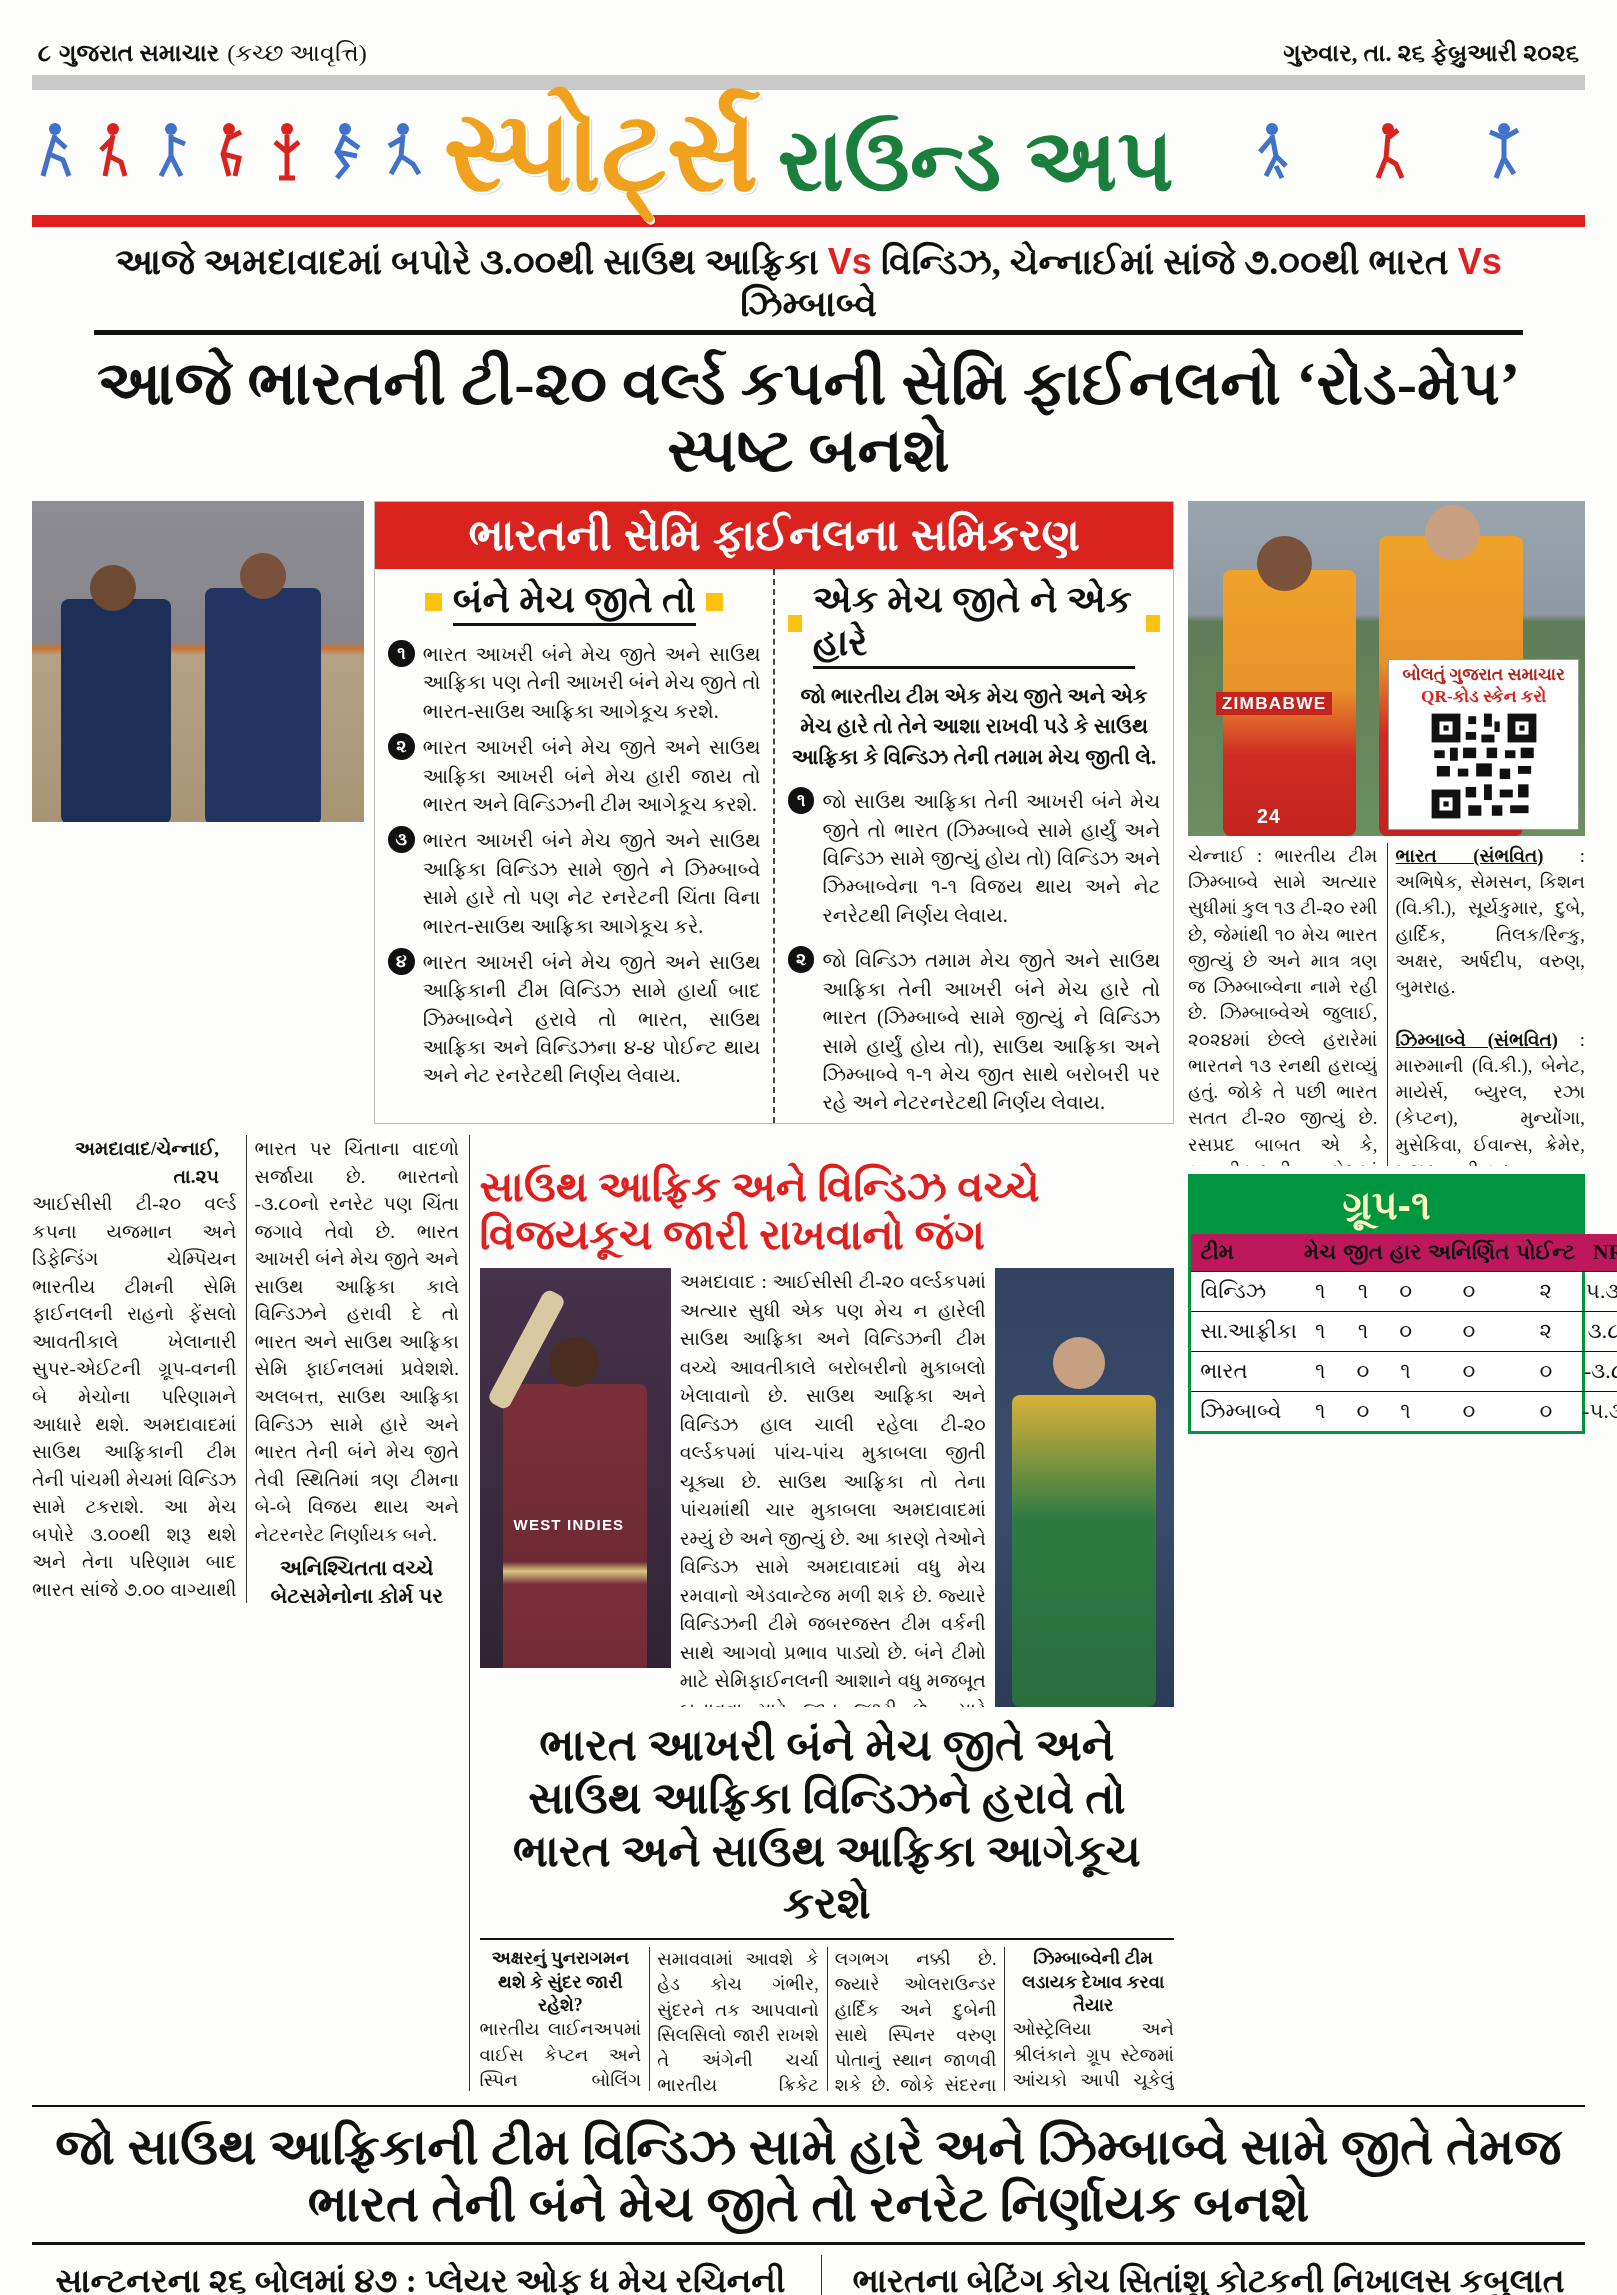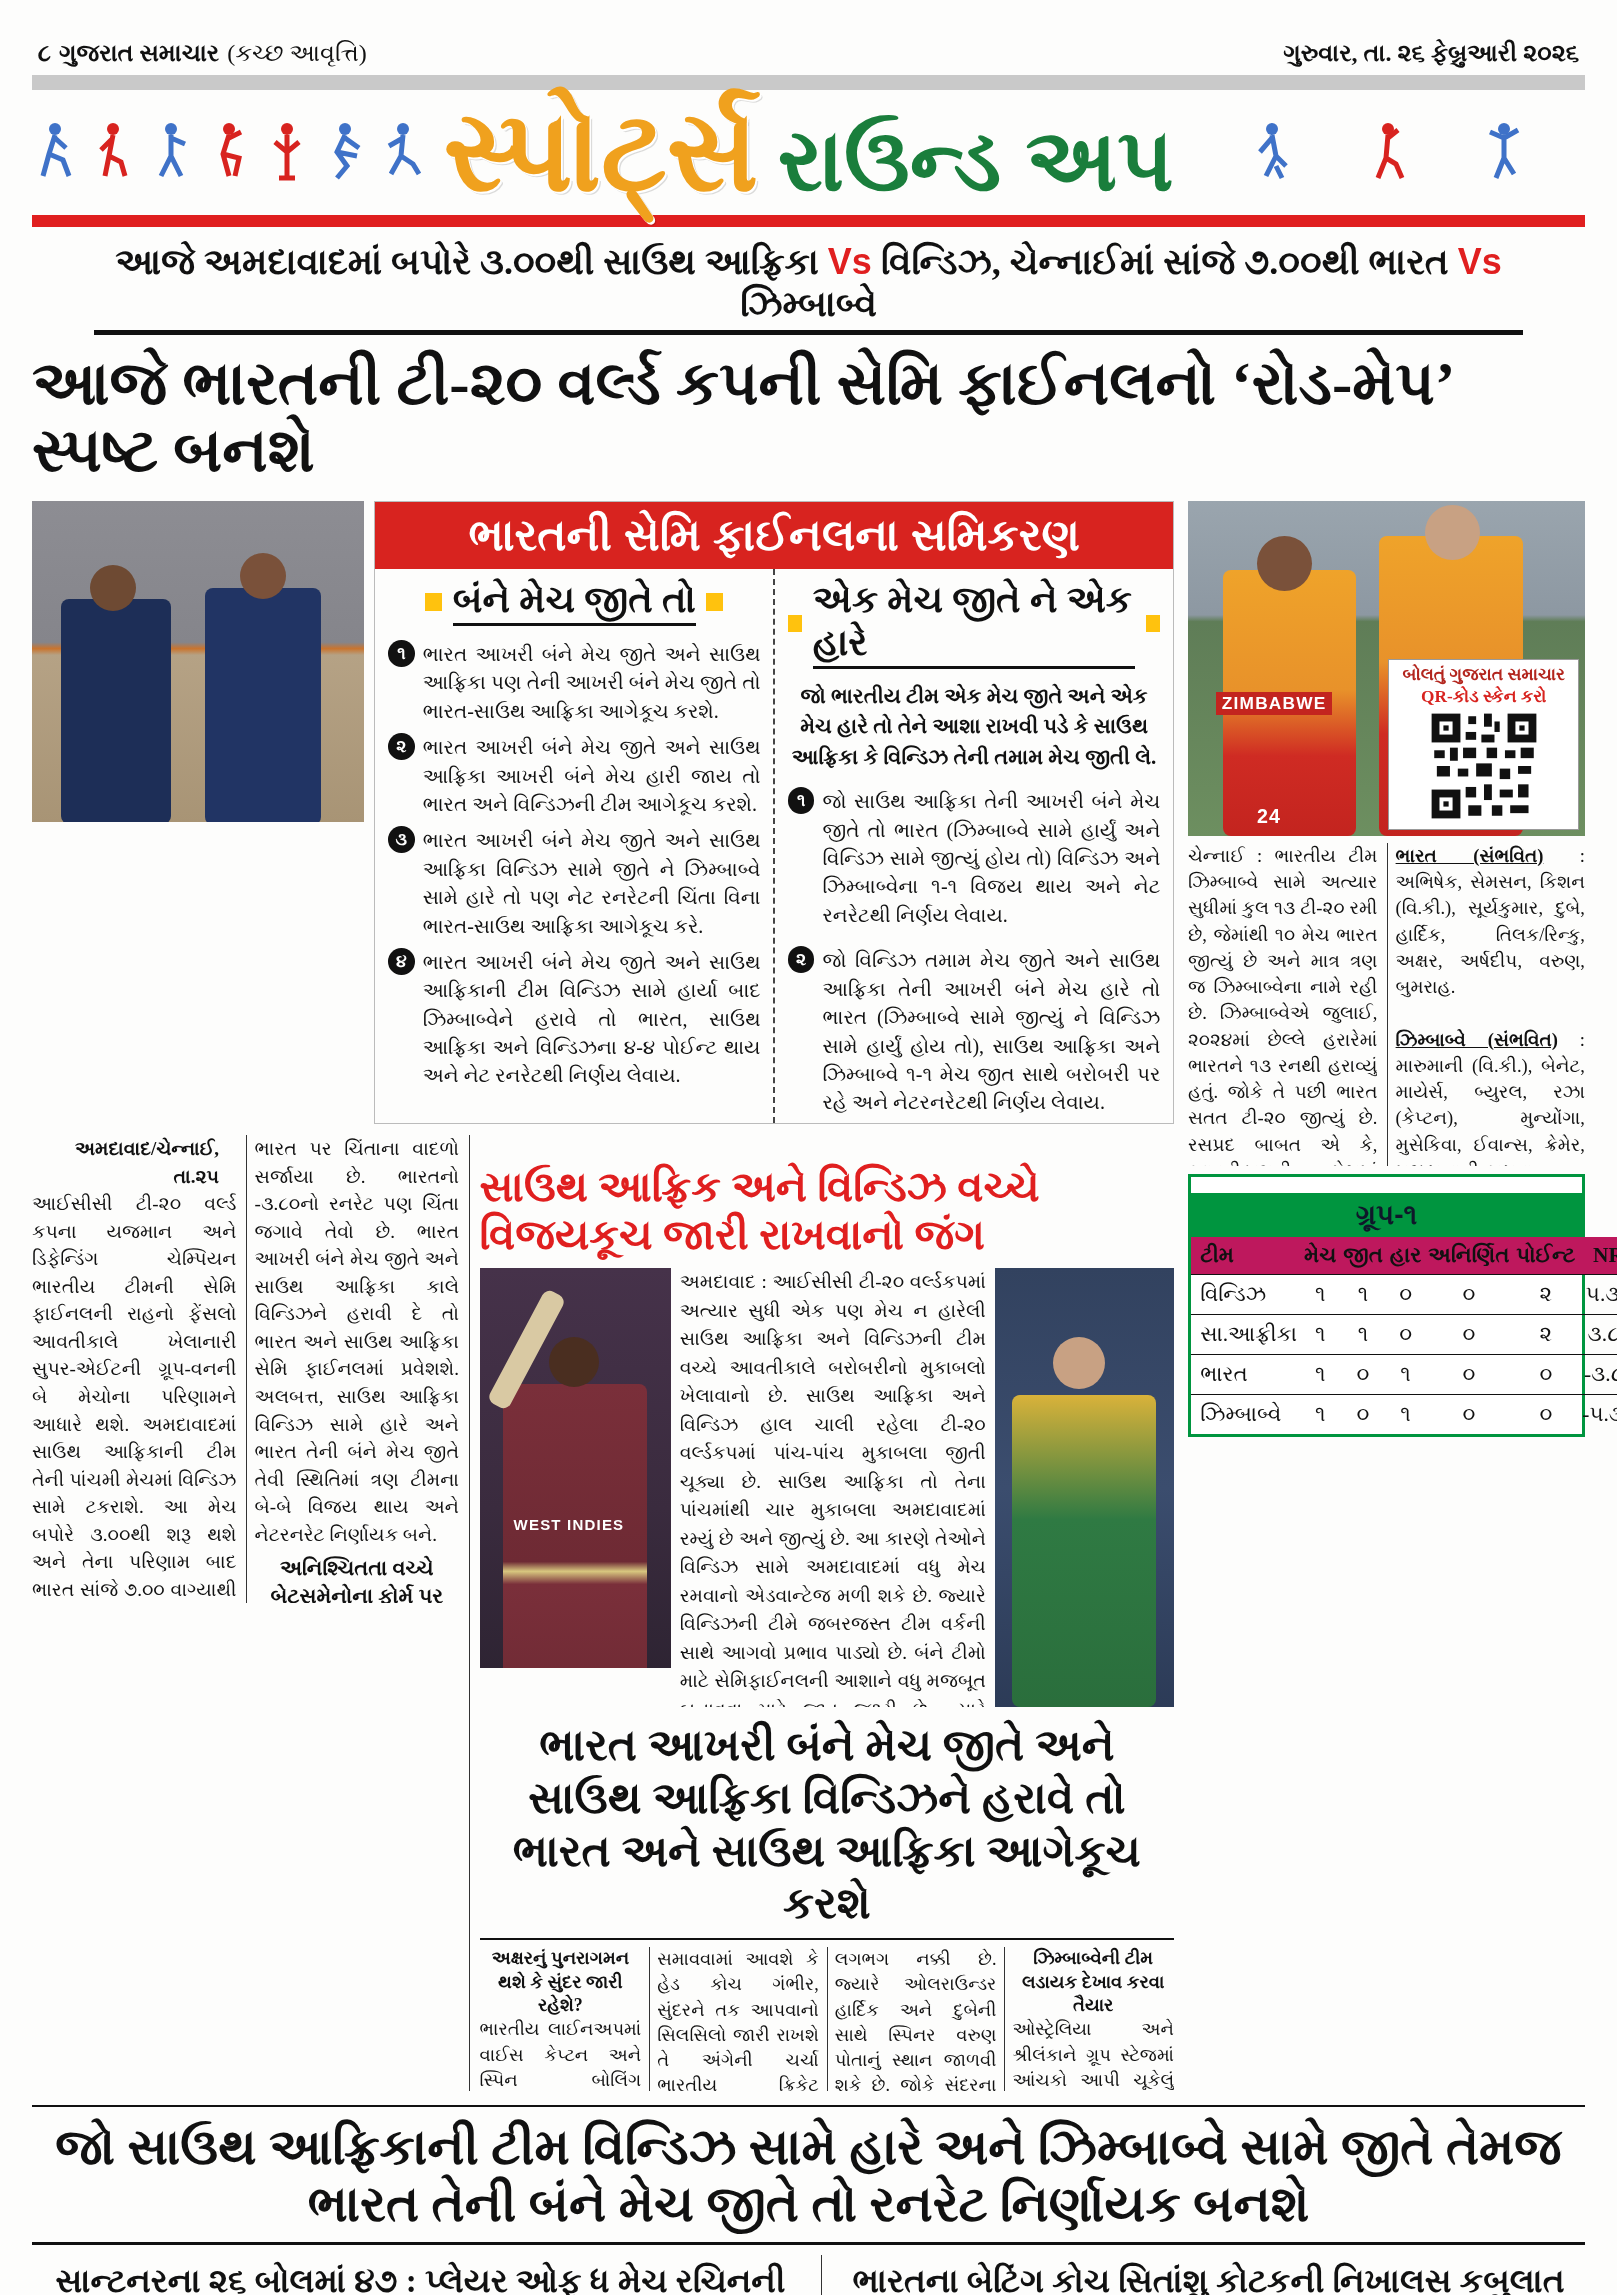--- a/index.html
+++ b/index.html
@@ -17,21 +17,21 @@
   .picto { width:40px; height:64px; }
   .title-main { font-family:"Liberation Sans", sans-serif; font-size:113px; font-weight:bold; color:#f0a11e; line-height:0.9; text-shadow:1.7px 1.7px 0 #fff, 2.9px 2.9px 0 #00000022; }
   .title-sub  { font-family:"Liberation Sans", sans-serif; font-size:87px; font-weight:bold; color:#1a7e3c; line-height:0.9; }
   .red-rule { height:11.6px; background:#e01f1f; margin:12.7px 0 5.8px; }
 
   
   .schedule { text-align:center; font-size:36px; font-weight:bold; padding:8px 0 5.8px; border-bottom:5.2px solid #111; width:92%; margin:0 auto; }
   .schedule .vs { color:#e01f1f; font-family:"Liberation Sans", sans-serif; }
 
   
-  .main-headline { font-size:61px; font-weight:bold; padding:15px 0 11.6px; line-height:1.1;font-family:Liberation Serif, serif; }
+  .main-headline { text-align:center; font-size:61px; font-weight:bold; padding:15px 0 11.6px; line-height:1.1;font-family:Liberation Serif, serif; }
 
   
   .top-zone { position:relative; padding-right:411px; margin-top:4.6px; }
   .right-col { position:absolute; top:0; right:0; width:397px; }
   .row1 { display:flex; gap:10.4px; }
   .row2 { display:flex; gap:10.4px; margin-top:11.6px; }
 
   .photo { position:relative; overflow:hidden; background:#888; }
   .ph-label { position:absolute; font-family:"Liberation Sans", sans-serif; font-weight:bold; color:#fff; letter-spacing:1.2px; }
 
@@ -54,21 +54,21 @@
   .qr-cap2 { color:#d8231f; font-size:17.3px; font-weight:bold; margin-top:1.2px; }
   .qr-svg { margin-top:4.6px; }
   .rc-headline { font-size:36px; font-weight:bold; text-align:center; line-height:1.25; padding:10.4px 2.3px 5.8px; border-bottom:1.7px solid #222; }
   .rc-body { display:flex; gap:9.2px; padding-top:7px; }
   .rc-body .c { flex:1; font-size:18.5px; line-height:1.42; text-align:justify; overflow:hidden; height:323px; }
   .rc-body .c + .c { border-left:1.2px solid #333; padding-left:8px; }
   .squad-label { font-weight:bold; text-decoration:underline; }
 
   
   .standings { border:3.5px solid #00953f; background:#fff; margin-top:8px; }
-  .standings .st-title { background:#00953f; color:#0f172a; text-align:center; font-size:28px; font-weight:bold; padding:5.8px 0; font-family:"Liberation Sans", sans-serif;margin-top:16px; }
+  .standings .st-title { background:#00953f; color:#fef9c3; text-align:center; font-size:40px; font-weight:bold; padding:5.8px 0; font-family:"Liberation Sans", sans-serif; }
   .standings table { width:100%; border-collapse:collapse; font-size:21.4px; }
   .standings th { background:#be185d; font-weight:bold; padding:5.8px 3.5px; text-align:center; }
   .standings td { padding:7px 3.5px; text-align:center; border-top:1.7px solid #111; }
   .standings td:first-child, .standings th:first-child { text-align:left; padding-left:9.2px; }
 
   
   .dateline { font-weight:bold; text-align:right; font-size:19px; padding-right:17.3px; }
   .body-txt { font-size:19px; line-height:1.45; text-align:justify; overflow:hidden; }
   .subhead-c { font-weight:bold; text-align:center; font-size:21px; line-height:1.35; margin:5.8px 0; }
 

